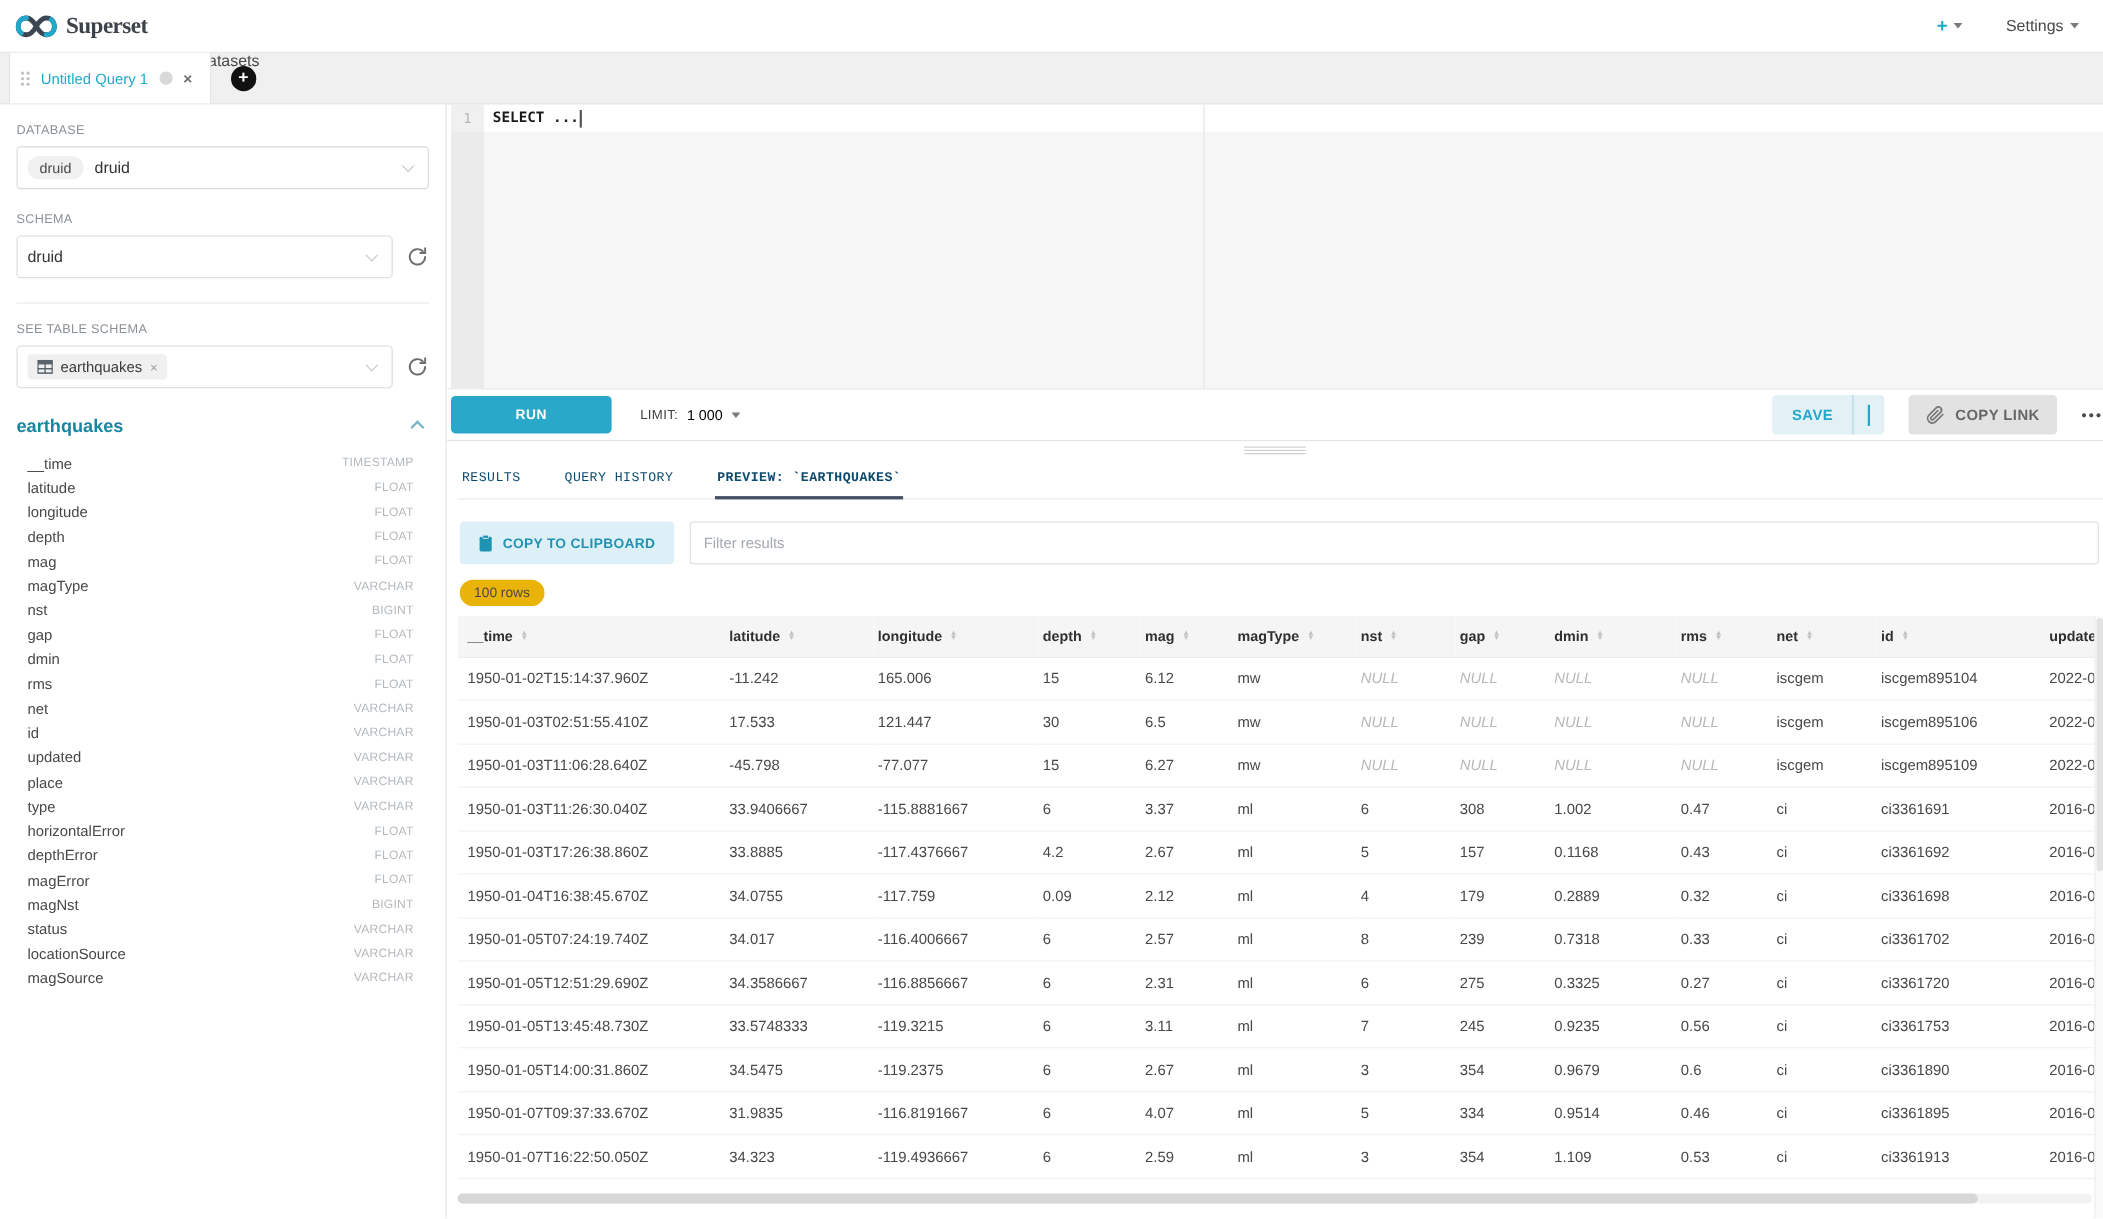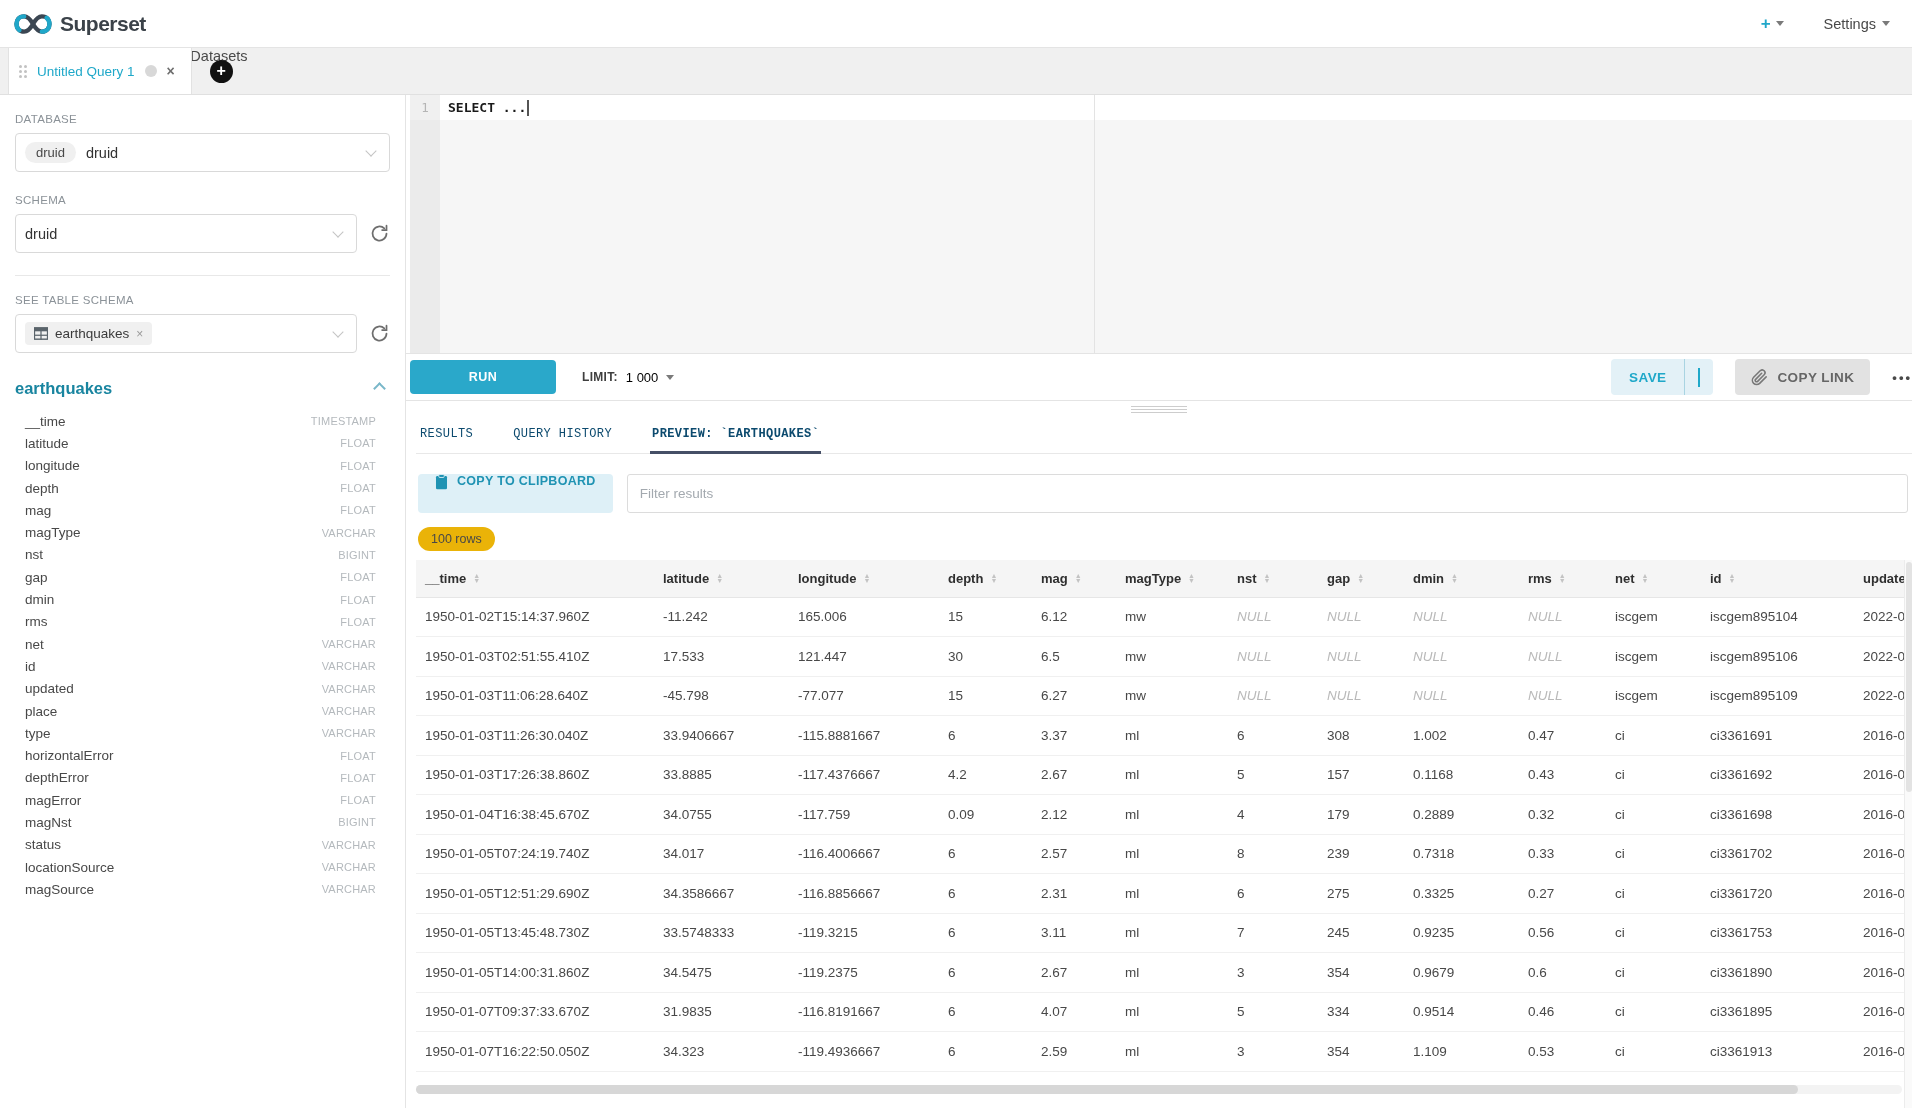--- a/index.html
+++ b/index.html
@@ -3,21 +3,21 @@
 <meta charset="utf-8">
 <style>
   * { margin:0; padding:0; box-sizing:border-box; }
   html,body { width:1912px; height:1108px; overflow:hidden; background:#fff;
     font-family:"Liberation Sans", sans-serif; color:#484848; }
 
   
   .navbar { height:48px; background:#fff; border-bottom:1px solid #e4e4e4;
     display:flex; align-items:center; padding:0 22px 0 14px; }
   .brand { display:flex; align-items:center; gap:8px; margin-right:34px; }
-  .brand-name { font-size:21px; font-weight:bold; color:#3b4249; letter-spacing:-0.5px; }
+  .brand-name { font-size:21px; font-weight:bold; color:#3b4249; letter-spacing:-0.5px;font-family:Liberation Serif, serif; }
   .nav-items { display:flex; align-items:center; gap:48px; font-size:14.5px; color:#484848;flex-direction:column; }
   .nav-item { display:flex; align-items:center; gap:6px; cursor:pointer; }
   .navbar-right { margin-left:auto; display:flex; align-items:center; gap:40px; font-size:14.5px; }
   .plus-link { color:#20a7c9; font-size:17px; font-weight:bold; display:flex; align-items:center; gap:5px;}
   .caret { width:0; height:0; border-left:4px solid transparent; border-right:4px solid transparent;
     border-top:5px solid #7a7a7a; display:inline-block; }
 
   
   .tabbar { height:47px; background:#f0f0f0; border-bottom:1px solid #e0e0e0;
     display:flex; align-items:stretch; }
@@ -73,21 +73,21 @@
     display:flex; align-items:center; }
   .cursor-bar { width:2px; height:16px; background:#555; margin-left:1px; }
   .print-margin { position:absolute; left:684px; top:0; bottom:0; width:1px; background:#e3e3e3; }
 
   
   .ed-toolbar { height:48px; border-top:1px solid #e4e4e4; border-bottom:1px solid #e4e4e4;
     background:#fff; display:flex; align-items:center; padding:0 0 0 4px; }
   .run-btn { width:146px; height:34px; background:#2aa8ca; color:#fff; border:none; border-radius:4px;
     font-size:12.5px; font-weight:bold; letter-spacing:0.5px; cursor:pointer; font-family:inherit; }
   .limit-ctl { display:flex; align-items:center; gap:8px; margin-left:26px; cursor:pointer; }
-  .limit-lbl { font-size:12px; font-weight:bold; color:#3f3f3f; letter-spacing:0.3px; }
+  .limit-lbl { font-size:12px; font-weight:normal; color:#3f3f3f; letter-spacing:0.3px; }
   .limit-val { font-size:13px; color:#000000; }
   .ed-toolbar-right { margin-left:auto; display:flex; align-items:center; gap:22px; }
   .save-btn { display:flex; align-items:center; background:#e3f1f7; border-radius:4px; height:36px; cursor:pointer; }
   .save-label { padding:0 18px; color:#1fa8c9; font-weight:bold; font-size:13.5px; letter-spacing:0.4px; }
   .save-sep { width:1px; height:36px; background:#a9d4e2; }
   .save-caret { padding:0 13px; }
   .chev-dn-teal { width:8px; height:8px; border-right:2px solid #1fa8c9; border-bottom:2px solid #1fa8c9;
     transform:rotate(45deg); margin-top:-3px; }
   .copylink-btn { display:flex; align-items:center; gap:9px; background:#e2e2e2; border-radius:4px;
     height:36px; padding:0 16px; color:#666; font-weight:bold; font-size:13.5px; letter-spacing:0.4px; cursor:pointer; }
@@ -100,21 +100,21 @@
 
   
   .south { flex:1; display:flex; flex-direction:column; padding-left:10px; position:relative; overflow:hidden; }
   .s-tabs { display:flex; gap:36px; border-bottom:1px solid #e8e8e8; padding:0 0 0 2px; }
   .s-tab { font-size:12px; font-weight:500; color:#0c4a6e; letter-spacing:0.4px; padding:9px 2px 12px 2px;
     cursor:pointer; position:relative;font-family:Liberation Mono, monospace; }
   .s-tab.active { font-weight:bold; }
   .s-tab.active:after { content:""; position:absolute; left:0; right:0; bottom:-1px; height:3px; background:#454f66; }
 
   .res-controls { display:flex; gap:14px; margin:20px 2px 0 2px; }
-  .copyclip-btn { display:flex; align-items:flex-start; gap:9px; background:#def0f7; border-radius:4px;
+  .copyclip-btn { display:flex; align-items:center; gap:9px; background:#def0f7; border-radius:4px;
     height:39px; padding:0 17px; color:#1f93b3; font-weight:bold; font-size:12.5px; letter-spacing:0.3px;
     flex:none; cursor:pointer; }
   .filter-input { flex:1; height:39px; border:1px solid #dcdcdc; border-radius:3px; padding:16px 12px;
     font-size:13.5px; color:#333; font-family:inherit; margin-right:2px; }
   .filter-input::placeholder { color:#a3a9af; }
   .rows-badge { display:inline-block; background:#eab308; border-radius:13px; padding:5px 13px;
     font-size:12.5px; color:#484848; margin:14px 0 0 2px; width:fit-content; }
 
   
   .grid-wrap { margin-top:9px; overflow:hidden; position:relative; flex:1; }

